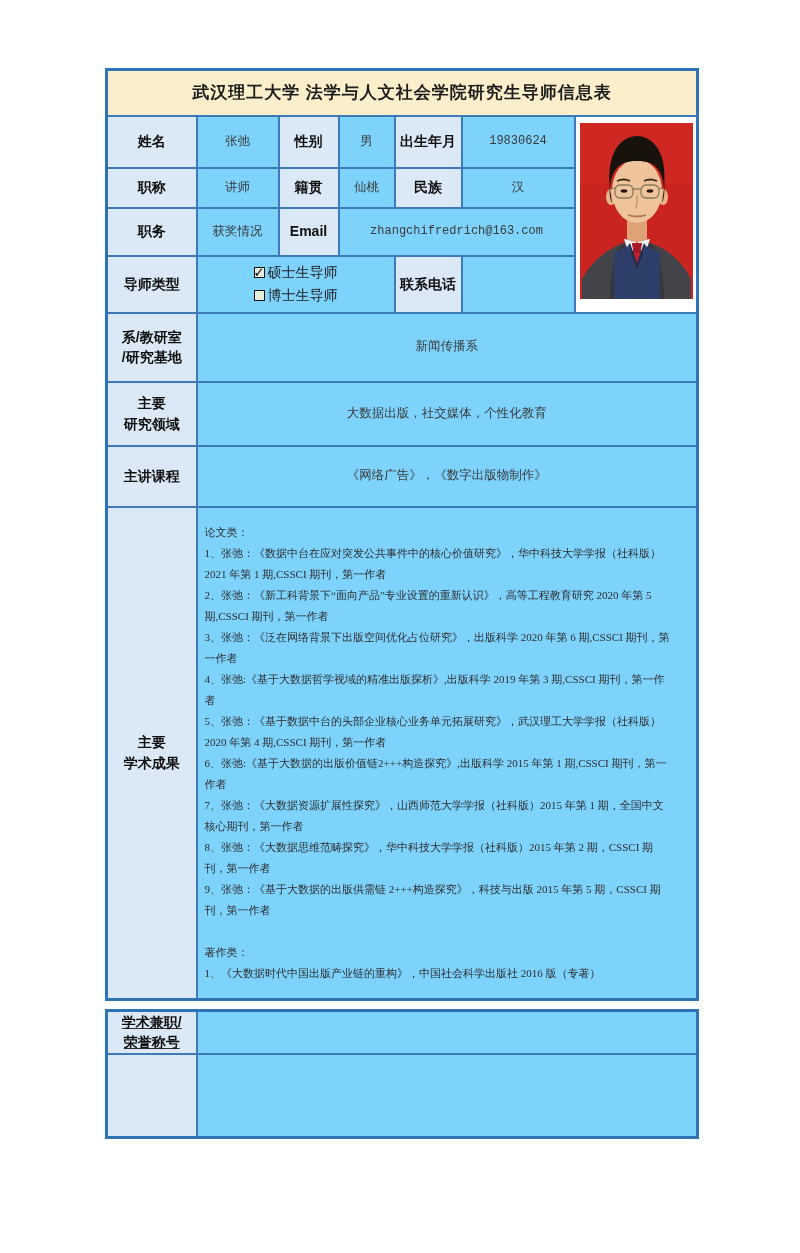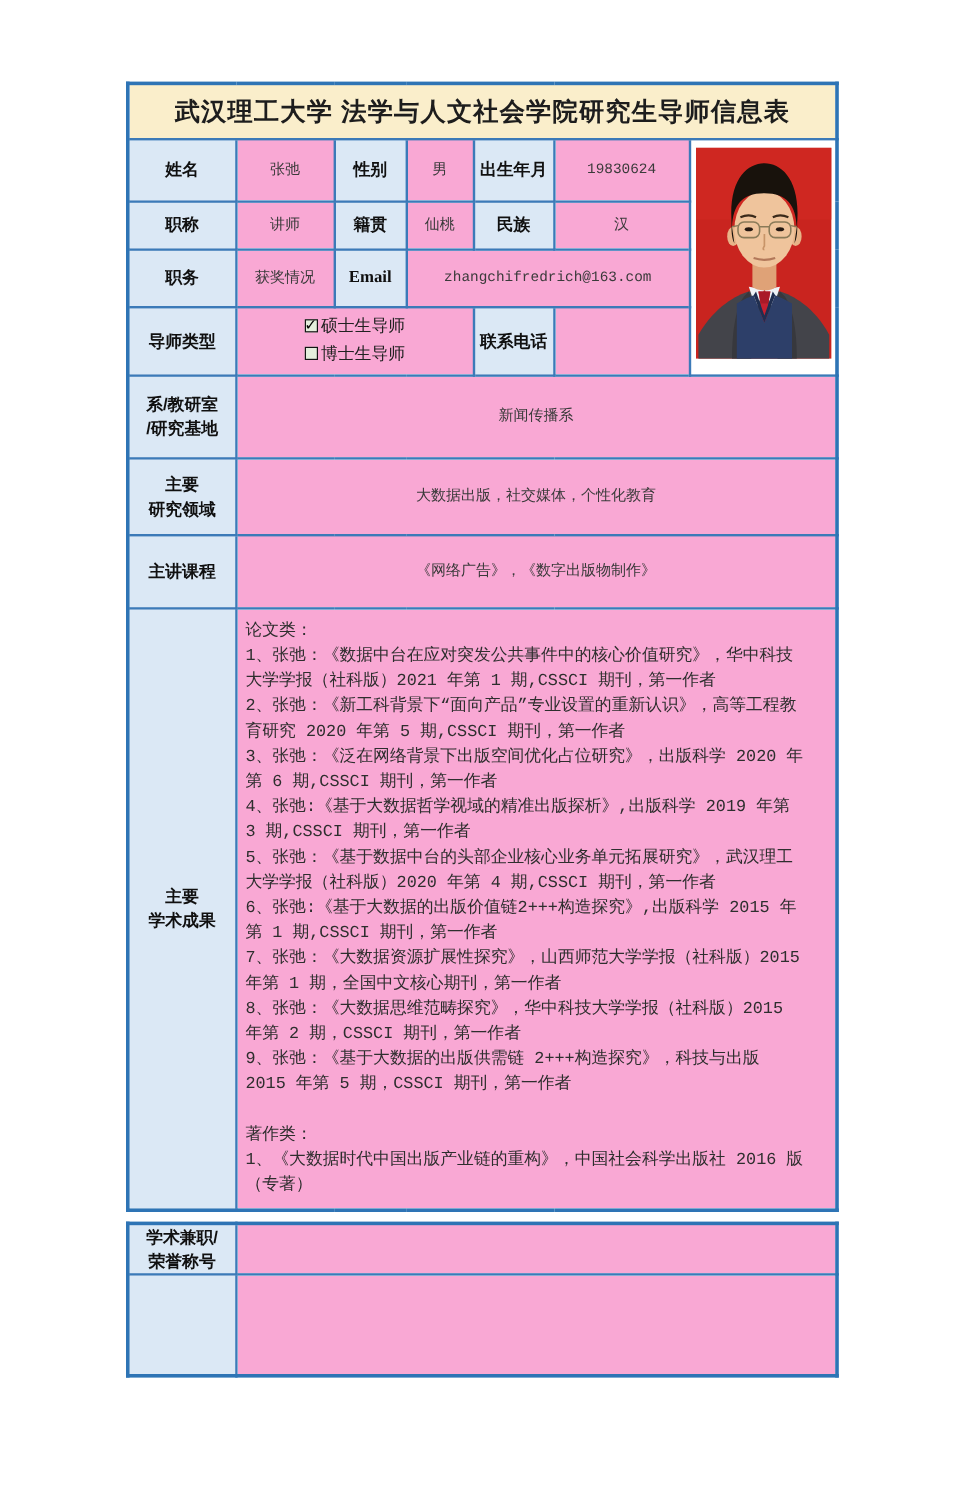--- a/index.html
+++ b/index.html
@@ -22,44 +22,44 @@
     border:2px solid #3c7ab8;
     vertical-align:middle;
     overflow:hidden;
   }
 
   .title-cell {
     background:#faeecb;
     text-align:center;
     font-family:"Liberation Sans","DejaVu Sans",sans-serif;
     font-weight:bold;
-    font-size:21px;
+    font-size:17px;
     color:#1d1d1d;
     height:46px;
     letter-spacing:1px;
   }
   .label {
     background:#dbe8f5;
     font-family:"Liberation Sans","DejaVu Sans",sans-serif;
     font-weight:bold;
     font-size:14px;
     color:#101010;
     text-align:center;
     white-space:pre-line;
     line-height:1.45;
   }
   .value {
-    background:#f9a8d4;
+    background:#7dd3fc;
     font-size:12.5px;
     color:#3a3a3a;
     text-align:center;
     line-height:1.4;
   }
   .value.mono { font-family:"Liberation Mono","DejaVu Sans Mono",monospace; font-size:12px; }
-  .label .mono-label { font-family:Liberation Serif, serif; font-weight:bold; font-size:14px; }
+  .label .mono-label { font-family:Liberation Sans, sans-serif; font-weight:bold; font-size:14px; }
 
   .photo-cell { background:#ffffff; padding:3px 4px 10px 4px; vertical-align:top; }
   .photo-cell svg { display:block; width:113px; height:176px; }
 
   .cb-block { display:inline-block; text-align:left; font-size:14px; color:#222; line-height:1.65; }
   .cb {
     display:inline-block; width:11px; height:11px;
     border:1.8px solid #141414; background:#e4eedc;
     margin-right:3px; position:relative; vertical-align:-1px;
   }
@@ -67,43 +67,42 @@
     content:"✓";
     position:absolute; left:-1px; top:-6px;
     font-size:13px; font-weight:bold; color:#000;
     font-family:"DejaVu Sans",sans-serif;
   }
 
   .pubs {
     text-align:left;
     vertical-align:top;
     padding:8px 22px 8px 7px;
-    font-size:14px;
+    font-size:11px;
     line-height:21px;
     color:#2e2e2e;
-    font-family:Liberation Mono, monospace;
   }
   .pub-line { text-align:left; }
   .pub-gap { height:21px; }
 
   .proj-cell {
     text-align:left;
     vertical-align:top;
     padding:7px 8px;
     font-size:12.5px;
     line-height:21px;
     color:#2e2e2e;
   }
 
   .bottom-table { margin-top:8px; }
 
   .h-r1 { height:52px; } .h-r2 { height:40px;margin-top:40px; } .h-r3 { height:48px;padding-left:40px; }
   .h-r4 { height:57px; } .h-r5 { height:69px; } .h-r6 { height:64px; }
   .h-r7 { height:61px;margin-left:12px; } .h-r8 { height:493px; }
-  .h-b1 { height:80px; } .h-b2 { height:36px; } .h-b3 { height:84px; }
+  .h-b1 { height:80px; } .h-b2 { height:36px;text-decoration:underline; } .h-b3 { height:84px; }
 </style>
 </head>
 <body>
 
 <div class="page">
   <div class="doc">
 
     <table class="form">
       <colgroup>
         <col style="width:90px">

